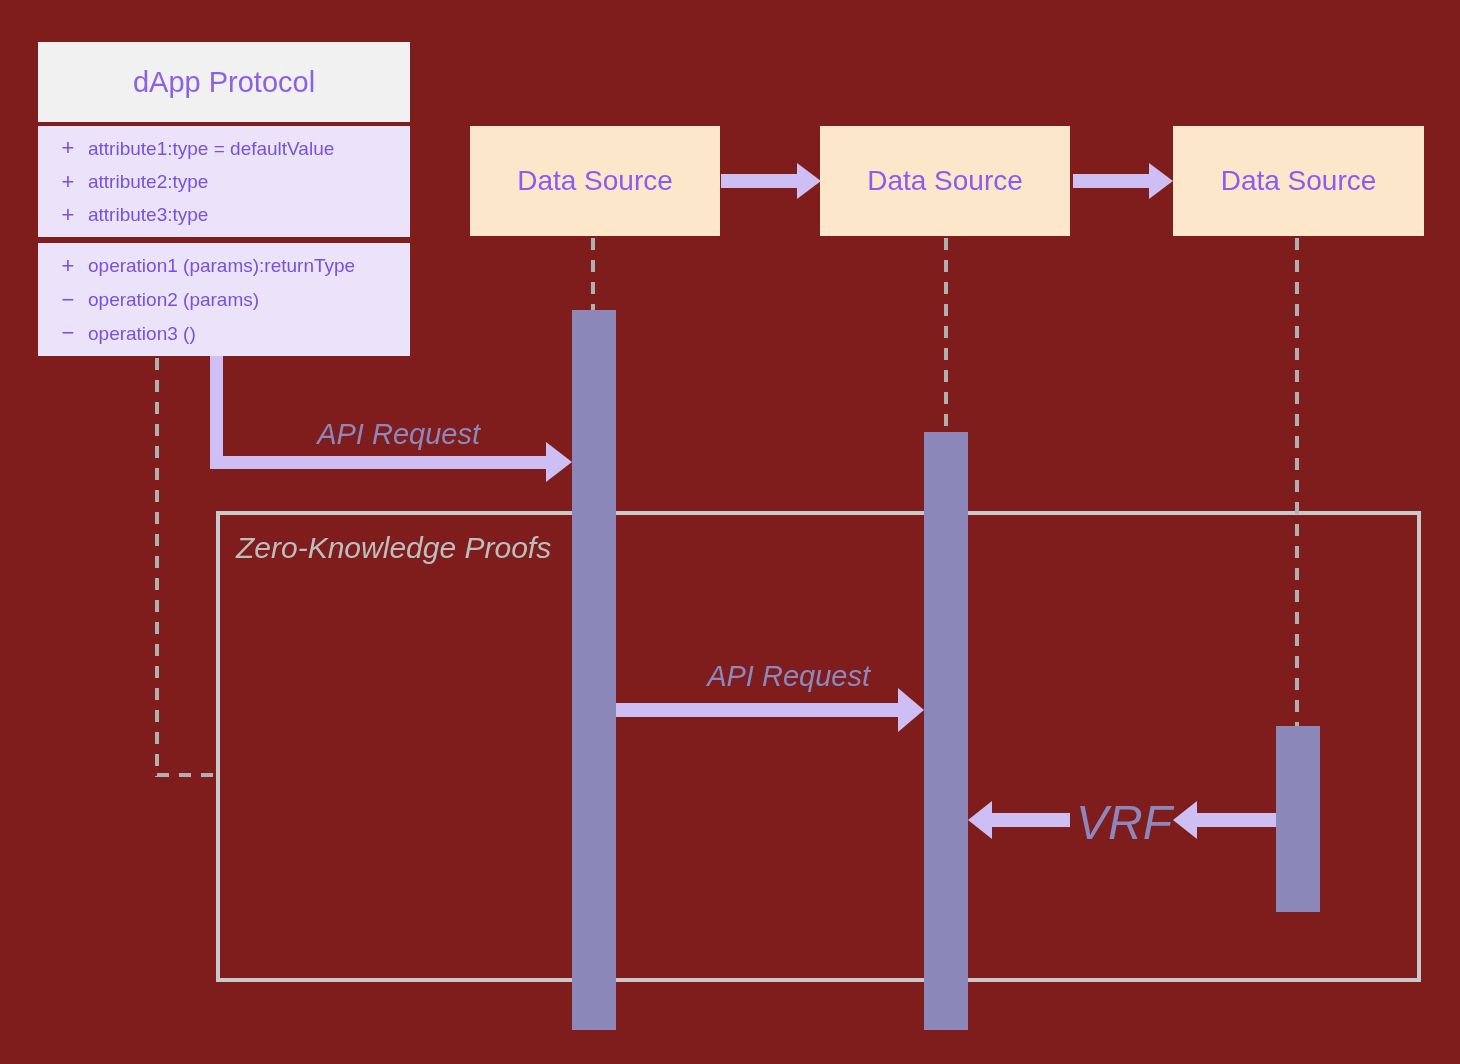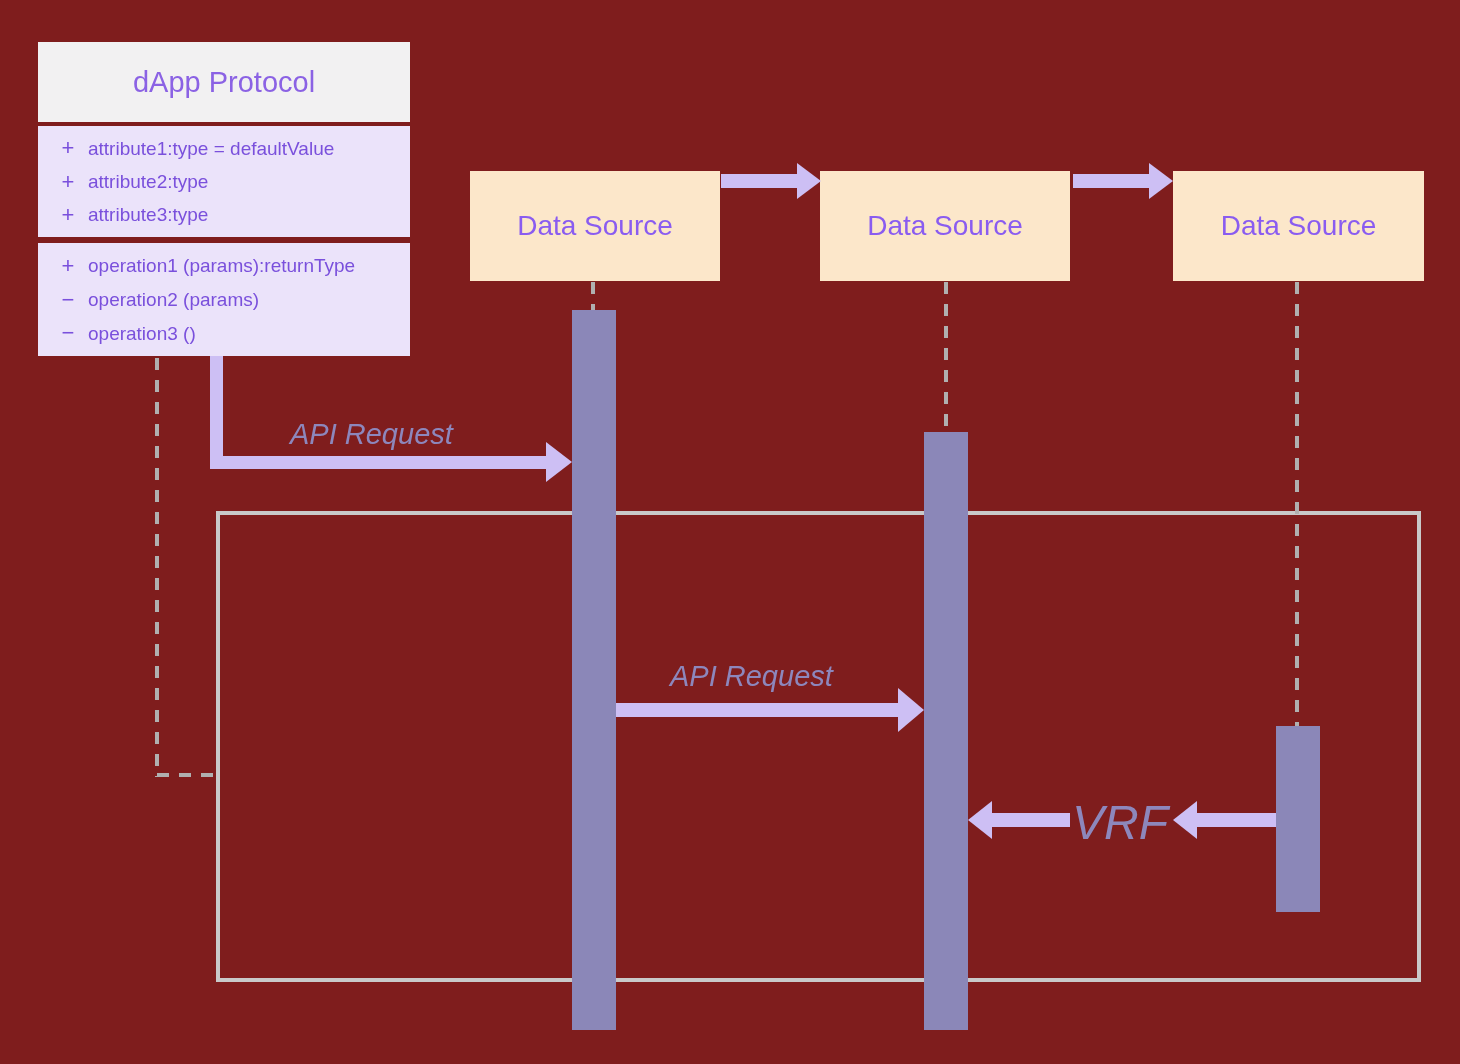--- a/index.html
+++ b/index.html
@@ -43,21 +43,20 @@
   }
 
   
   .node {
     top: 126px; width: 250px; height: 110px;
     background: var(--node-fill, #fce7ca);
     display: flex; align-items: center; justify-content: center;
     color: var(--node-text, #8a5cf0);
     font-size: 28px;
     z-index: 4;
-    margin-top: 45px;
   }
   #node-1 { left: 470px; }
   #node-2 { left: 820px; }
   #node-3 { left: 1173px; width: 251px; }
 
   
   .h-arrow-shaft { height: 14px; background: var(--arrow, #cdbff4); z-index: 5; }
   .tri-right {
     width: 0; height: 0; z-index: 5;
     border-top: 18px solid transparent;
@@ -103,21 +102,21 @@
     left: 236px; top: 531px;
     color: var(--frame-label, #bdbdbd);
     font-size: 30px; font-style: italic;
     z-index: 2;
   }
 
   
   .msg-label {
     color: var(--message-label, #8d87bc);
     font-size: 29px; font-style: italic;
-    text-align: left;
+    text-align: right;
     z-index: 5;
   }
   #elbow-v { left: 210px; top: 356px; width: 13px; height: 112px;
              background: var(--arrow, #cdbff4); z-index: 5; }
   #elbow-h { left: 210px; top: 456px; width: 336px; height: 13px;
              background: var(--arrow, #cdbff4); z-index: 5; }
   #elbow-head {
     left: 546px; top: 442px; width: 0; height: 0; z-index: 5;
     border-top: 20px solid transparent;
     border-bottom: 20px solid transparent;
@@ -203,20 +202,21 @@
   <div class="abs h-arrow-shaft" id="node-arrow-2-shaft"></div>
   <div class="abs tri-right" id="node-arrow-2-head"></div>
 
   <div class="abs lifeline-v" id="lifeline-dapp"></div>
   <div class="abs lifeline-h" id="lifeline-dapp-h"></div>
   <div class="abs lifeline-v" id="lifeline-1"></div>
   <div class="abs lifeline-v" id="lifeline-2"></div>
   <div class="abs lifeline-v" id="lifeline-3"></div>
 
   <div class="abs" id="zk-frame"></div>
+  <div class="abs" id="zk-frame-label">Zero-Knowledge Proofs</div>
 
   <div class="abs activation" id="activation-1"></div>
   <div class="abs activation" id="activation-2"></div>
   <div class="abs activation" id="activation-3"></div>
 
   <div class="abs" id="elbow-v"></div>
   <div class="abs" id="elbow-h"></div>
   <div class="abs" id="elbow-head"></div>
   <div class="abs msg-label" id="api-label-1">API Request</div>
 

